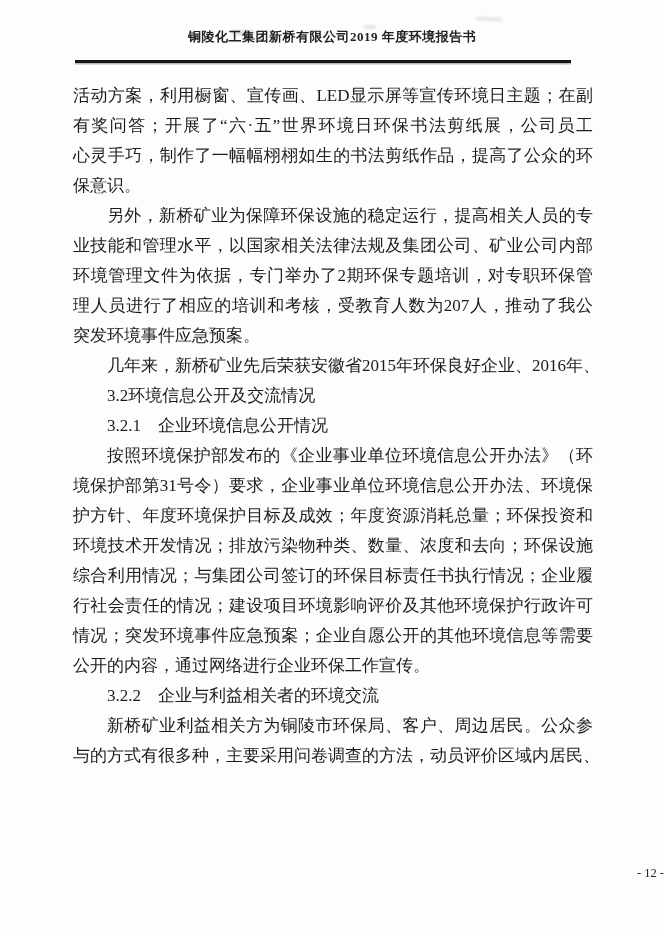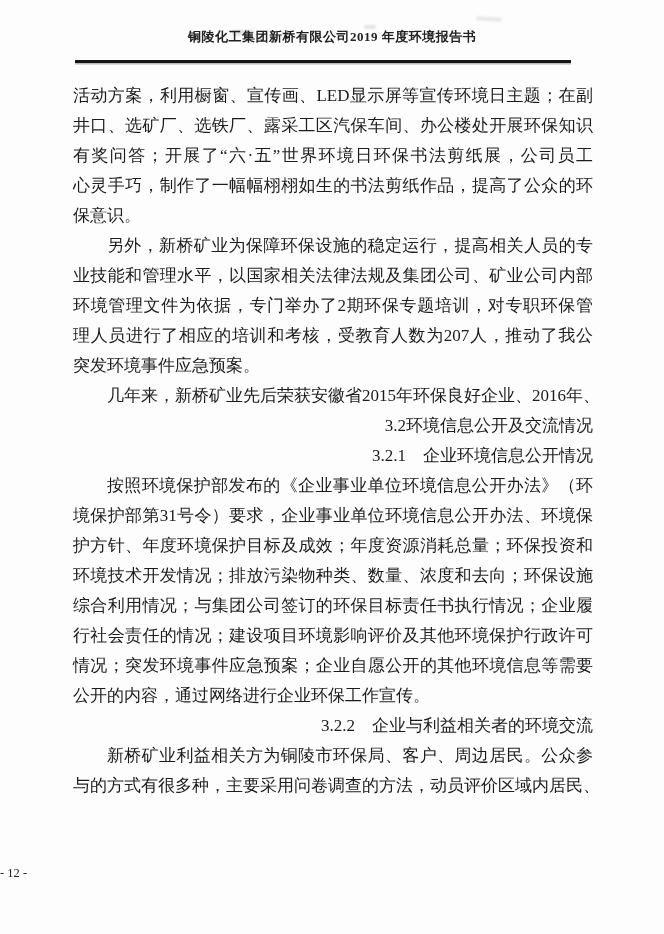--- a/index.html
+++ b/index.html
@@ -28,24 +28,24 @@
   }
   .line{
     height:30px;line-height:30px;font-size:17px;
     white-space:nowrap;color:#1c1c1c;
   }
   .line.fill{
     text-align:justify;
     text-align-last:justify;
     -moz-text-align-last:justify;
   }
-  .line.indent{padding-left:34px;text-align:right;}
+  .line.indent{padding-left:34px;}
   .footer{
     position:absolute;top:866px;left:0;width:100%;
-    text-align:left;font-size:12.5px;color:#222;
+    text-align:right;font-size:12.5px;color:#222;
   }
   
   .artifact{position:absolute;border-radius:3px;background:#9a9a9a;filter:blur(1px);}
   .a1{top:30px;left:232px;width:22px;height:5px;opacity:.30;transform:rotate(-2deg);}
   .a2{top:25px;left:364px;width:12px;height:4px;opacity:.25;}
   .a3{top:17px;left:476px;width:26px;height:4px;opacity:.22;transform:rotate(3deg);}
 </style>
 </head>
 <body>
 
@@ -53,21 +53,20 @@
   <div class="artifact a1"></div>
   <div class="artifact a2"></div>
   <div class="artifact a3"></div>
 
   <div class="doc-title">铜陵化工集团新桥有限公司2019 年度环境报告书</div>
 
   <div class="header-rule"></div>
 
   <div class="content" id="content">
       <div class="line fill">活动方案，利用橱窗、宣传画、LED显示屏等宣传环境日主题；在副</div>
-      <div class="line fill">井口、选矿厂、选铁厂、露采工区汽保车间、办公楼处开展环保知识</div>
       <div class="line fill">有奖问答；开展了“六·五”世界环境日环保书法剪纸展，公司员工</div>
       <div class="line fill">心灵手巧，制作了一幅幅栩栩如生的书法剪纸作品，提高了公众的环</div>
       <div class="line">保意识。</div>
       <div class="line indent fill">另外，新桥矿业为保障环保设施的稳定运行，提高相关人员的专</div>
       <div class="line fill">业技能和管理水平，以国家相关法律法规及集团公司、矿业公司内部</div>
       <div class="line fill">环境管理文件为依据，专门举办了2期环保专题培训，对专职环保管</div>
       <div class="line fill">理人员进行了相应的培训和考核，受教育人数为207人，推动了我公</div>
       <div class="line">突发环境事件应急预案。</div>
       <div class="line indent fill">几年来，新桥矿业先后荣获安徽省2015年环保良好企业、2016年、</div>
       <div class="line indent">3.2环境信息公开及交流情况</div>

